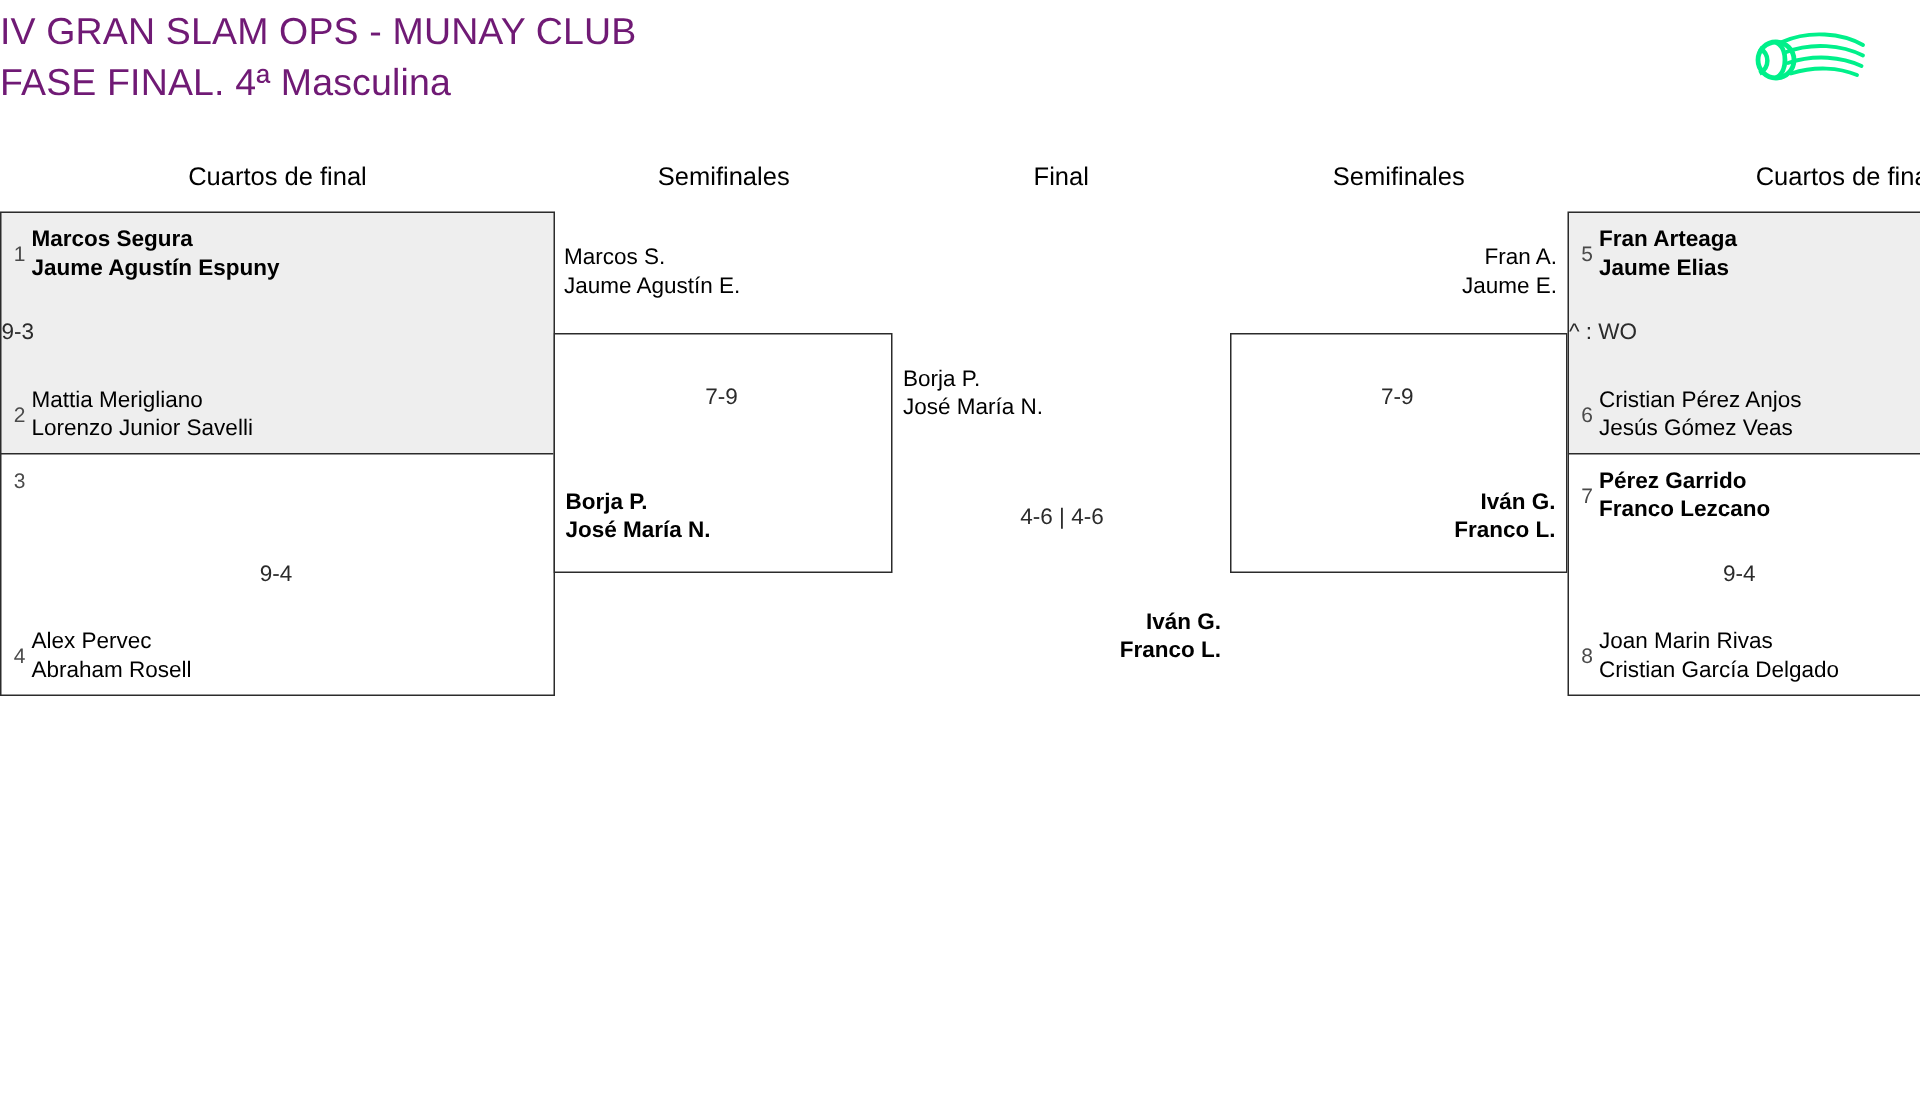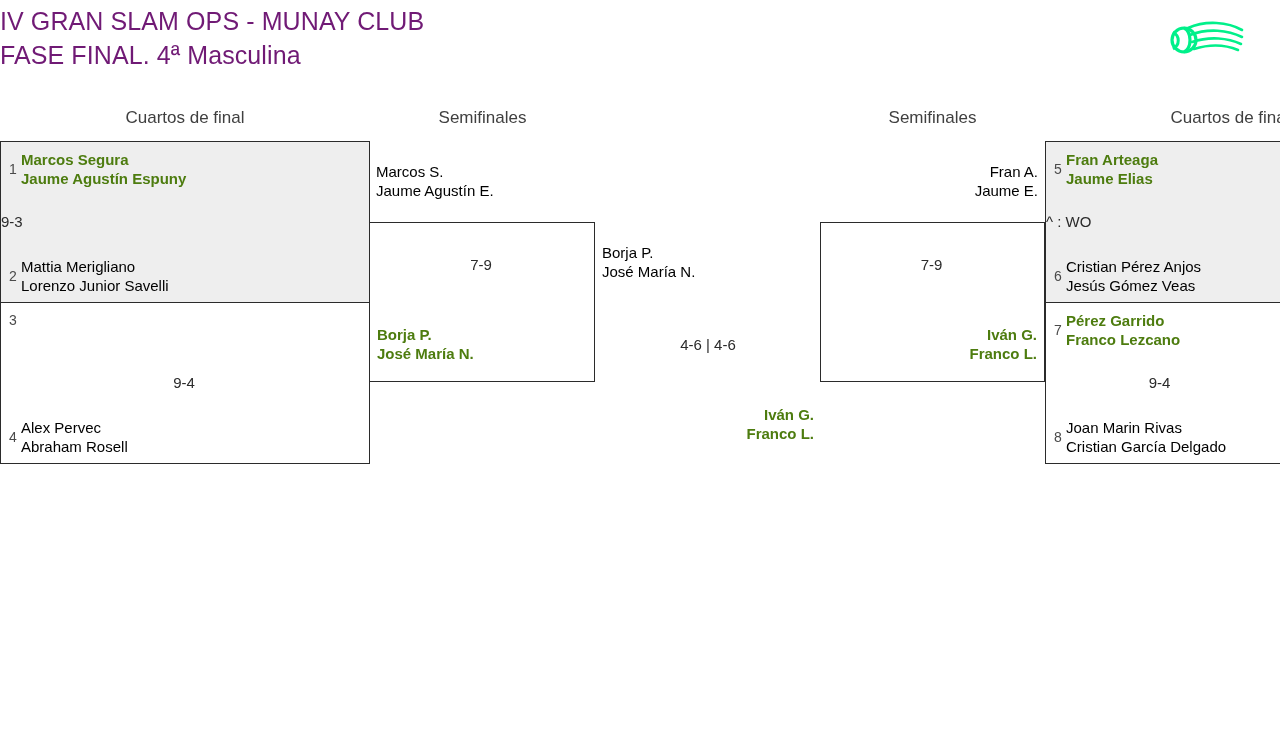--- a/index.html
+++ b/index.html
@@ -20,21 +20,21 @@
   .title-line { display: block; white-space: nowrap; }
 
   .logo {
     position: absolute; right: 34px; top: 18px;
     width: 80px; height: 46px;
   }
 
   
   .round-head {
     position: absolute; top: 108px;
-    font-size: 17px; color: #404040; font-weight: 400;
+    font-size: 17px; color: #000000; font-weight: 400;
     text-align: center; white-space: nowrap;
   }
   .rh-qf-l   { left: 0px;   width: 370px; }
   .rh-sf-l   { left: 370px; width: 225px; }
   .rh-final  { left: 595px; width: 225px; }
   .rh-sf-r   { left: 820px; width: 225px; }
   .rh-qf-r   { left: 1045px; width: 370px; text-align: center; }
 
   
   .box { position: absolute; border: 1px solid #2b2b2b; background: #ffffff; }
@@ -43,21 +43,21 @@
   .team {
     position: absolute; display: flex; align-items: center;
     font-size: 15px; line-height: 19px;
   }
   .team .seed {
     font-size: 14px; color: #4a4a4a; width: 16px;
     text-align: center; flex: 0 0 16px;
   }
   .team .names { display: flex; flex-direction: column; }
   .team .names span { white-space: nowrap; }
-  .win  .names span { color: #4d7c0f; font-weight: 700; }
+  .win  .names span { color: #000000; font-weight: 700; }
   .lose .names span { color: #000000; font-weight: 400; }
 
   .team.right { flex-direction: row-reverse; }
   .team.right .names { align-items: flex-end; text-align: right; }
 
   .score {
     position: absolute; font-size: 15px; color: #2b2b2b;
     white-space: nowrap;
   }
 
@@ -81,20 +81,21 @@
       <path d="M26 24 C 44 18, 62 20, 75 26"></path>
       <path d="M28 31 C 44 26, 60 27, 72 32"></path>
     </g>
     <circle cx="18" cy="22" r="12" fill="none" stroke="#00F08A" stroke-width="3.2"></circle>
     <path d="M18 10 C 26 14, 26 30, 18 34" fill="none" stroke="#00F08A" stroke-width="3.2"></path>
     <path d="M7 14 C 14 18, 14 27, 7 31" fill="none" stroke="#00F08A" stroke-width="3"></path>
   </svg>
 
   <div class="round-head rh-qf-l">Cuartos de final</div>
   <div class="round-head rh-sf-l">Semifinales</div>
+  <div class="round-head rh-final">Final</div>
   <div class="round-head rh-sf-r">Semifinales</div>
   <div class="round-head rh-qf-r">Cuartos de final</div>
 
   <div class="box shaded" style="left:0px; top:141px; width:370px; height:162px;">
     <div class="team win" style="left:4px; top:8px;">
       <span class="seed">1</span>
       <span class="names">
         <span>Marcos Segura</span>
         <span>Jaume Agustín Espuny</span>
       </span>

